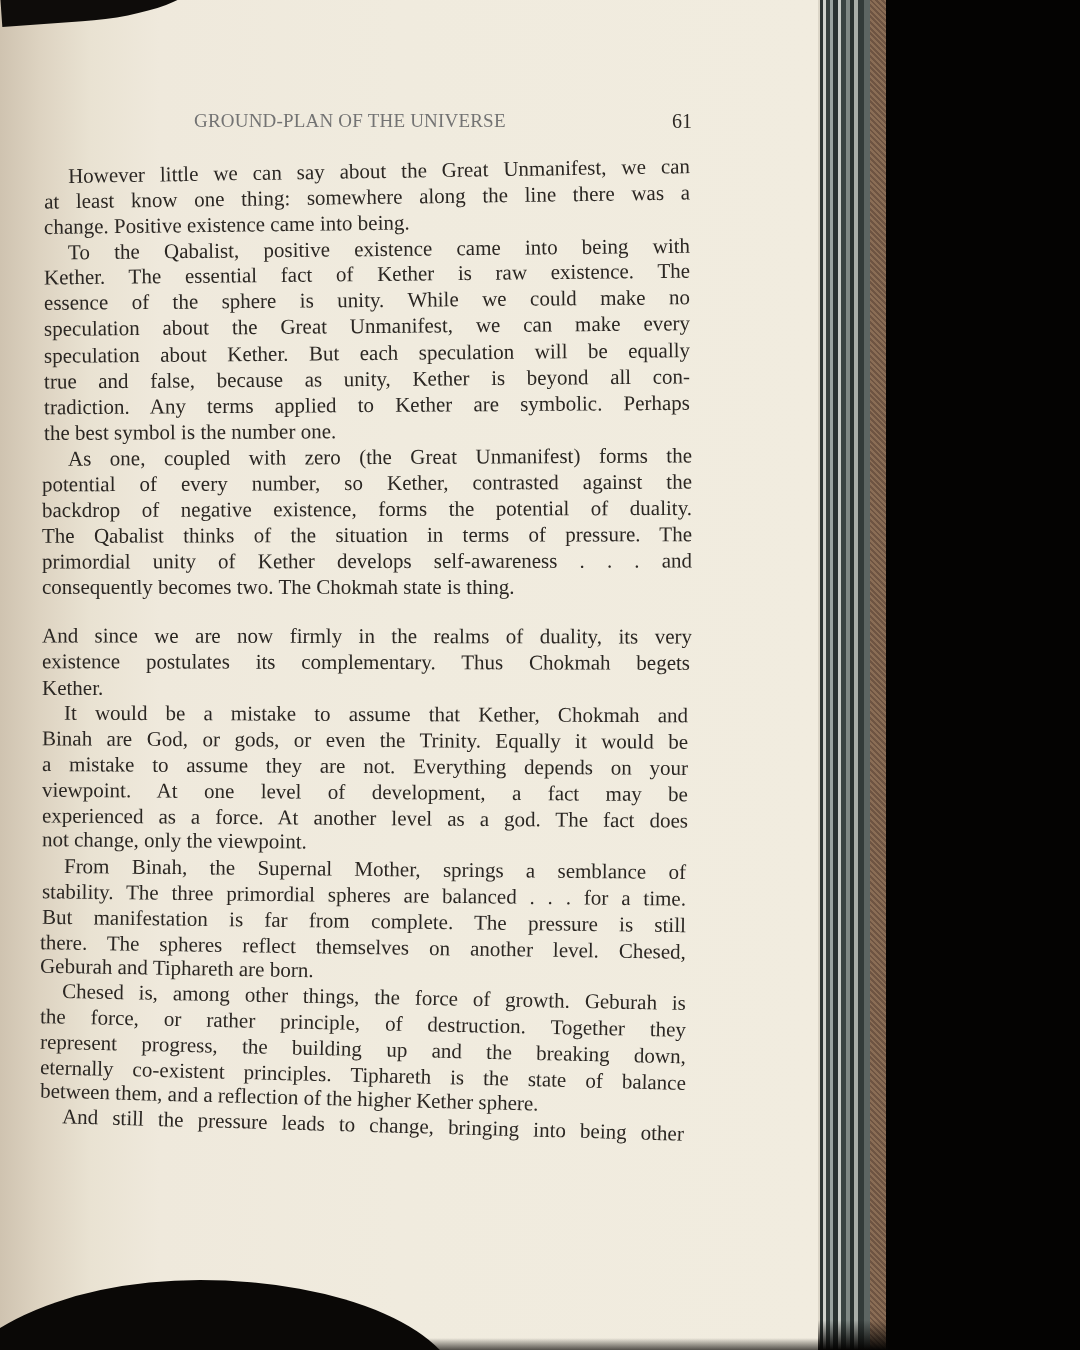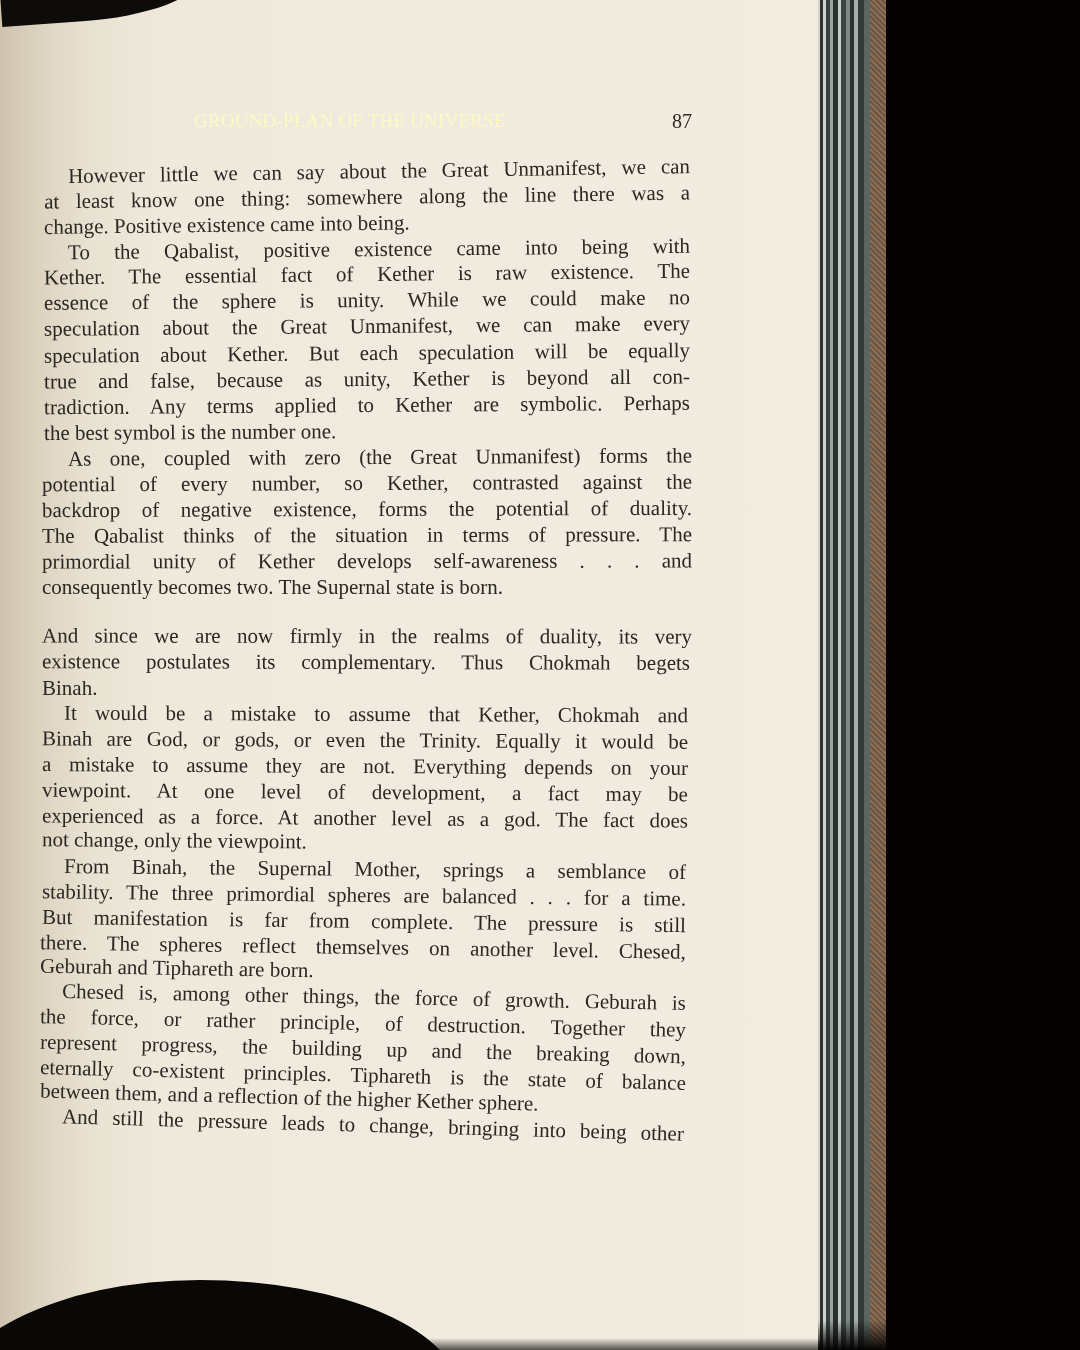--- a/index.html
+++ b/index.html
@@ -108,21 +108,21 @@
       font-family: "DejaVu Serif", "Liberation Serif", serif;
     }
     .running-head {
       position: absolute;
       top: 110px;
       left: 194px;
       width: 500px;
       font-family: "Liberation Serif", serif;
       font-size: 19px;
       letter-spacing: 0.2px;
-      color: #fef9c3;
+      color: #737373;
       white-space: nowrap;
     }
     .folio {
       position: absolute;
       top: 110px;
       left: 672px;
       font-family: "Liberation Serif", serif;
       font-size: 20px;
       color: #2e2a25;
     }
@@ -148,45 +148,45 @@
   <div class="page"></div>
   <div class="edge-stripes"></div>
   <div class="cloth"></div>
   <div class="cloth-bottom-fade"></div>
   <div class="top-shadow"></div>
   <div class="page-curl"></div>
   <div class="page-curl-right"></div>
 
   <div class="text-block">
     <div class="running-head">GROUND-PLAN OF THE UNIVERSE</div>
-    <div class="folio">87</div>
+    <div class="folio">61</div>
 
     <div class="line" style="top:158px;left:68px;width:622px;transform:rotate(-0.9deg);">However little we can say about the Great Unmanifest, we can</div>
     <div class="line" style="top:184px;left:44px;width:646px;transform:rotate(-0.8deg);">at least know one thing: somewhere along the line there was a</div>
     <div class="line last" style="top:210px;left:44px;width:646px;transform:rotate(-0.7deg);">change. Positive existence came into being.</div>
 
     <div class="line" style="top:236px;left:68px;width:622px;transform:rotate(-0.6deg);">To the Qabalist, positive existence came into being with</div>
     <div class="line" style="top:261px;left:44px;width:646px;transform:rotate(-0.6deg);">Kether. The essential fact of Kether is raw existence. The</div>
     <div class="line" style="top:287px;left:44px;width:646px;transform:rotate(-0.5deg);">essence of the sphere is unity. While we could make no</div>
     <div class="line" style="top:313px;left:44px;width:646px;transform:rotate(-0.5deg);">speculation about the Great Unmanifest, we can make every</div>
     <div class="line" style="top:340px;left:44px;width:646px;transform:rotate(-0.5deg);">speculation about Kether. But each speculation will be equally</div>
     <div class="line" style="top:366px;left:44px;width:646px;transform:rotate(-0.45deg);">true and false, because as unity, Kether is beyond all con-</div>
     <div class="line" style="top:392px;left:44px;width:646px;transform:rotate(-0.4deg);">tradiction. Any terms applied to Kether are symbolic. Perhaps</div>
     <div class="line last" style="top:418px;left:44px;width:646px;transform:rotate(-0.35deg);">the best symbol is the number one.</div>
 
     <div class="line" style="top:444px;left:68px;width:624px;transform:rotate(-0.3deg);">As one, coupled with zero (the Great Unmanifest) forms the</div>
     <div class="line" style="top:470px;left:42px;width:650px;transform:rotate(-0.25deg);">potential of every number, so Kether, contrasted against the</div>
     <div class="line" style="top:496px;left:42px;width:650px;transform:rotate(-0.2deg);">backdrop of negative existence, forms the potential of duality.</div>
     <div class="line" style="top:522px;left:42px;width:650px;transform:rotate(-0.15deg);">The Qabalist thinks of the situation in terms of pressure. The</div>
     <div class="line" style="top:548px;left:42px;width:650px;transform:rotate(-0.1deg);">primordial unity of Kether develops self-awareness . . . and</div>
-    <div class="line last" style="top:574px;left:42px;width:650px;">consequently becomes two. The Supernal state is born.</div>
+    <div class="line last" style="top:574px;left:42px;width:650px;">consequently becomes two. The Chokmah state is thing.</div>
 
     <div class="line" style="top:623px;left:42px;width:650px;transform:rotate(0.1deg);">And since we are now firmly in the realms of duality, its very</div>
     <div class="line" style="top:649px;left:42px;width:648px;transform:rotate(0.15deg);">existence postulates its complementary. Thus Chokmah begets</div>
-    <div class="line last" style="top:675px;left:42px;width:648px;">Binah.</div>
+    <div class="line last" style="top:675px;left:42px;width:648px;">Kether.</div>
 
     <div class="line" style="top:701px;left:64px;width:624px;transform:rotate(0.25deg);">It would be a mistake to assume that Kether, Chokmah and</div>
     <div class="line" style="top:727px;left:42px;width:646px;transform:rotate(0.3deg);">Binah are God, or gods, or even the Trinity. Equally it would be</div>
     <div class="line" style="top:753px;left:42px;width:646px;transform:rotate(0.35deg);">a mistake to assume they are not. Everything depends on your</div>
     <div class="line" style="top:779px;left:42px;width:646px;transform:rotate(0.4deg);">viewpoint. At one level of development, a fact may be</div>
     <div class="line" style="top:805px;left:42px;width:646px;transform:rotate(0.45deg);">experienced as a force. At another level as a god. The fact does</div>
     <div class="line last" style="top:829px;left:42px;width:646px;transform:rotate(0.5deg);">not change, only the viewpoint.</div>
 
     <div class="line" style="top:856px;left:64px;width:622px;transform:rotate(0.55deg);">From Binah, the Supernal Mother, springs a semblance of</div>
     <div class="line" style="top:882px;left:42px;width:644px;transform:rotate(0.65deg);">stability. The three primordial spheres are balanced . . . for a time.</div>

